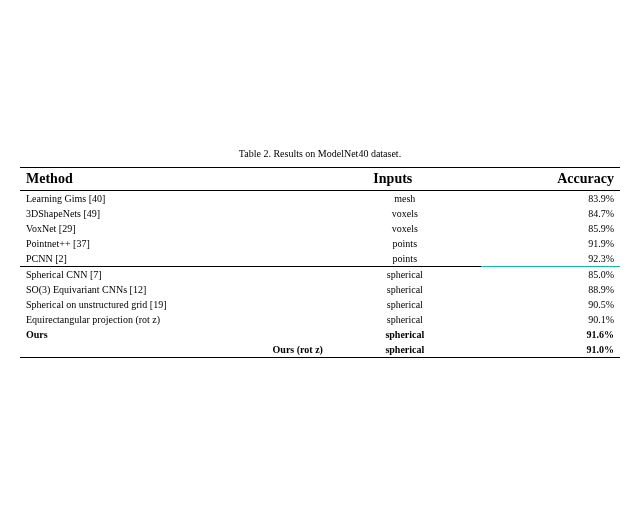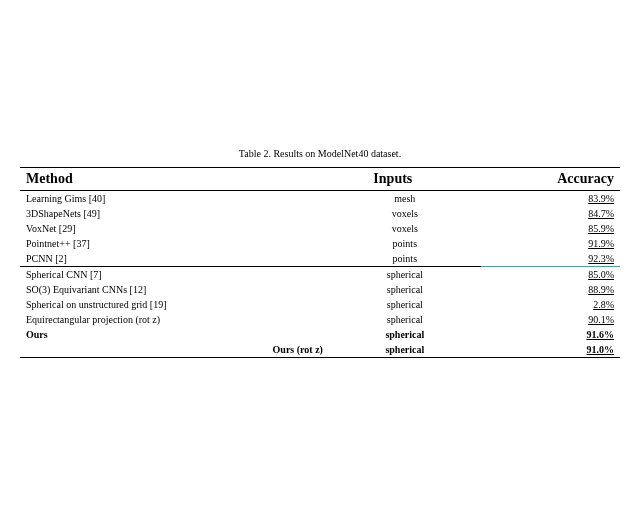--- a/index.html
+++ b/index.html
@@ -41,21 +41,20 @@
     }
     thead tr th.right {
       text-align: right;
     }
     tbody tr td {
       padding: 2px 6px;
       font-size: 10px;
     }
     tbody tr td.right {
       text-align: right;
-      text-decoration: underline;
     }
   </style>
 </head>
 <body>
 
 <div class="container">
   <div class="table-title">Table 2. Results on ModelNet40 dataset.</div>
   <table>
     <thead>
       <tr>
@@ -96,21 +95,21 @@
     <td class="right" style="border-top: 1px solid #14b8a6;">85.0%</td>
   </tr>
         <tr>
     <td style="">SO(3) Equivariant CNNs [12]</td>
     <td style="text-align:center;">spherical</td>
     <td class="right" style="">88.9%</td>
   </tr>
         <tr>
     <td style="">Spherical on unstructured grid [19]</td>
     <td style="text-align:center;">spherical</td>
-    <td class="right" style="">2.8%</td>
+    <td class="right" style="">90.5%</td>
   </tr>
         <tr>
     <td style="">Equirectangular projection (rot z)</td>
     <td style="text-align:center;">spherical</td>
     <td class="right" style="">90.1%</td>
   </tr>
         <tr>
     <td style="font-weight:bold;">Ours</td>
     <td style="text-align:center;font-weight:bold;">spherical</td>
     <td class="right" style="font-weight:bold;">91.6%</td>

